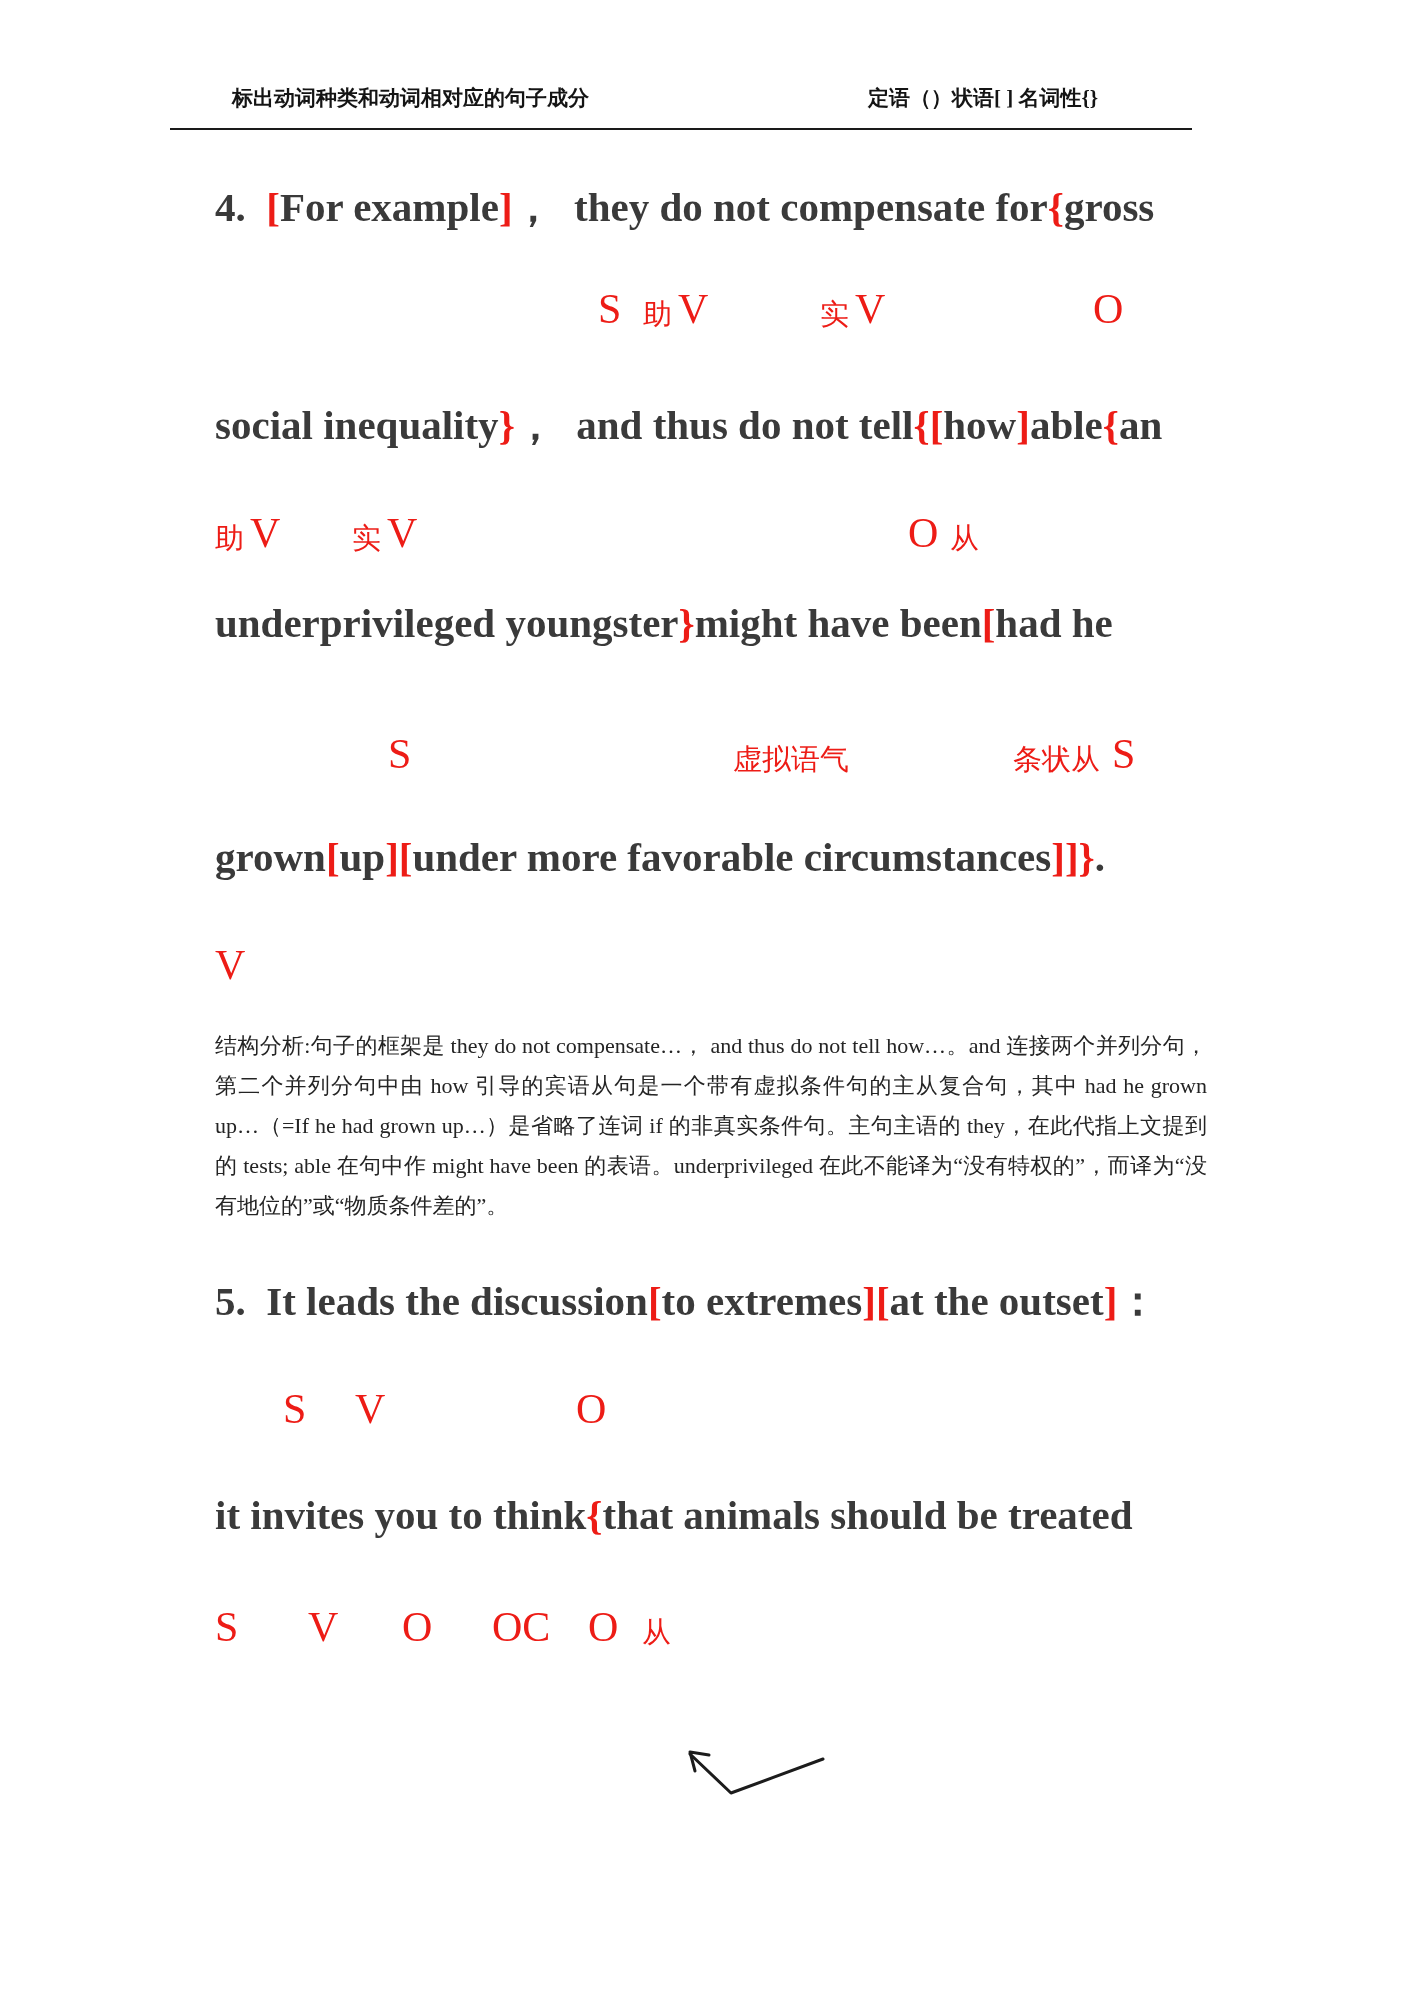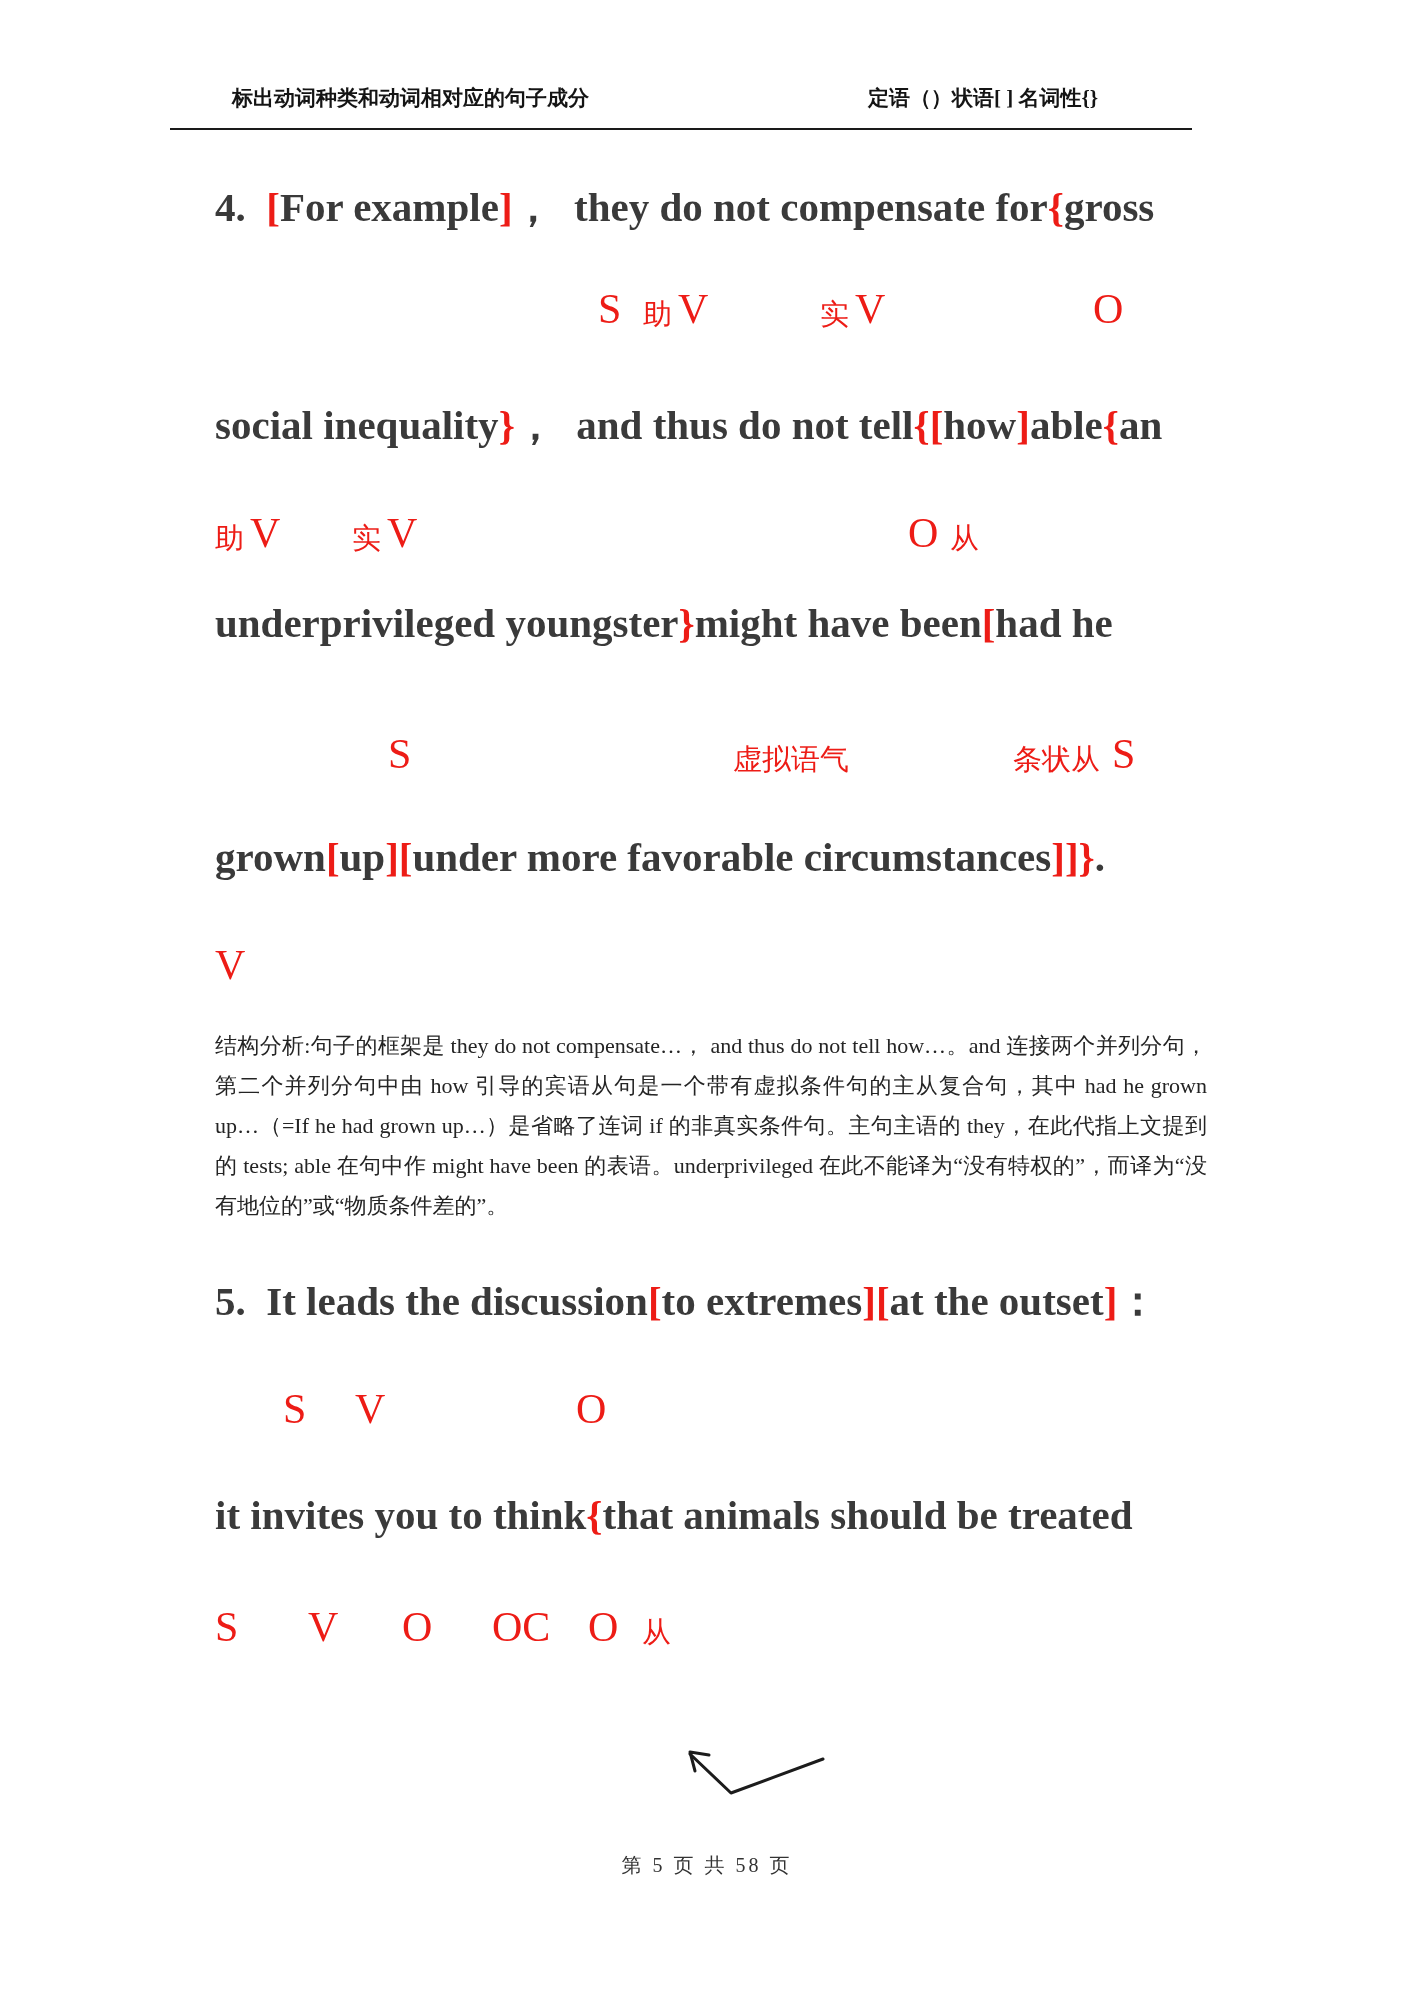--- a/index.html
+++ b/index.html
@@ -102,15 +102,14 @@
       <span class="tok tok-b" style="left: 588px;">O</span>
       <span class="tok tok-c" style="left: 642px;">从</span>
     </div>
 
 
   <svg class="arrow-svg" width="1414" height="1999" viewBox="0 0 1414 1999">
     <path d="M823 1759 L731 1793 L690 1754" fill="none" stroke="#1c1c1c" stroke-width="3" stroke-linecap="round" stroke-linejoin="round"></path>
     <path d="M690 1752 L709 1755 M690 1752 L695 1771" fill="none" stroke="#1c1c1c" stroke-width="3" stroke-linecap="round"></path>
   </svg>
 
-  <div class="footer" style="top:1852px;">第 5 页 共 58 页</div>
 
 </div>
 
 </body></html>

